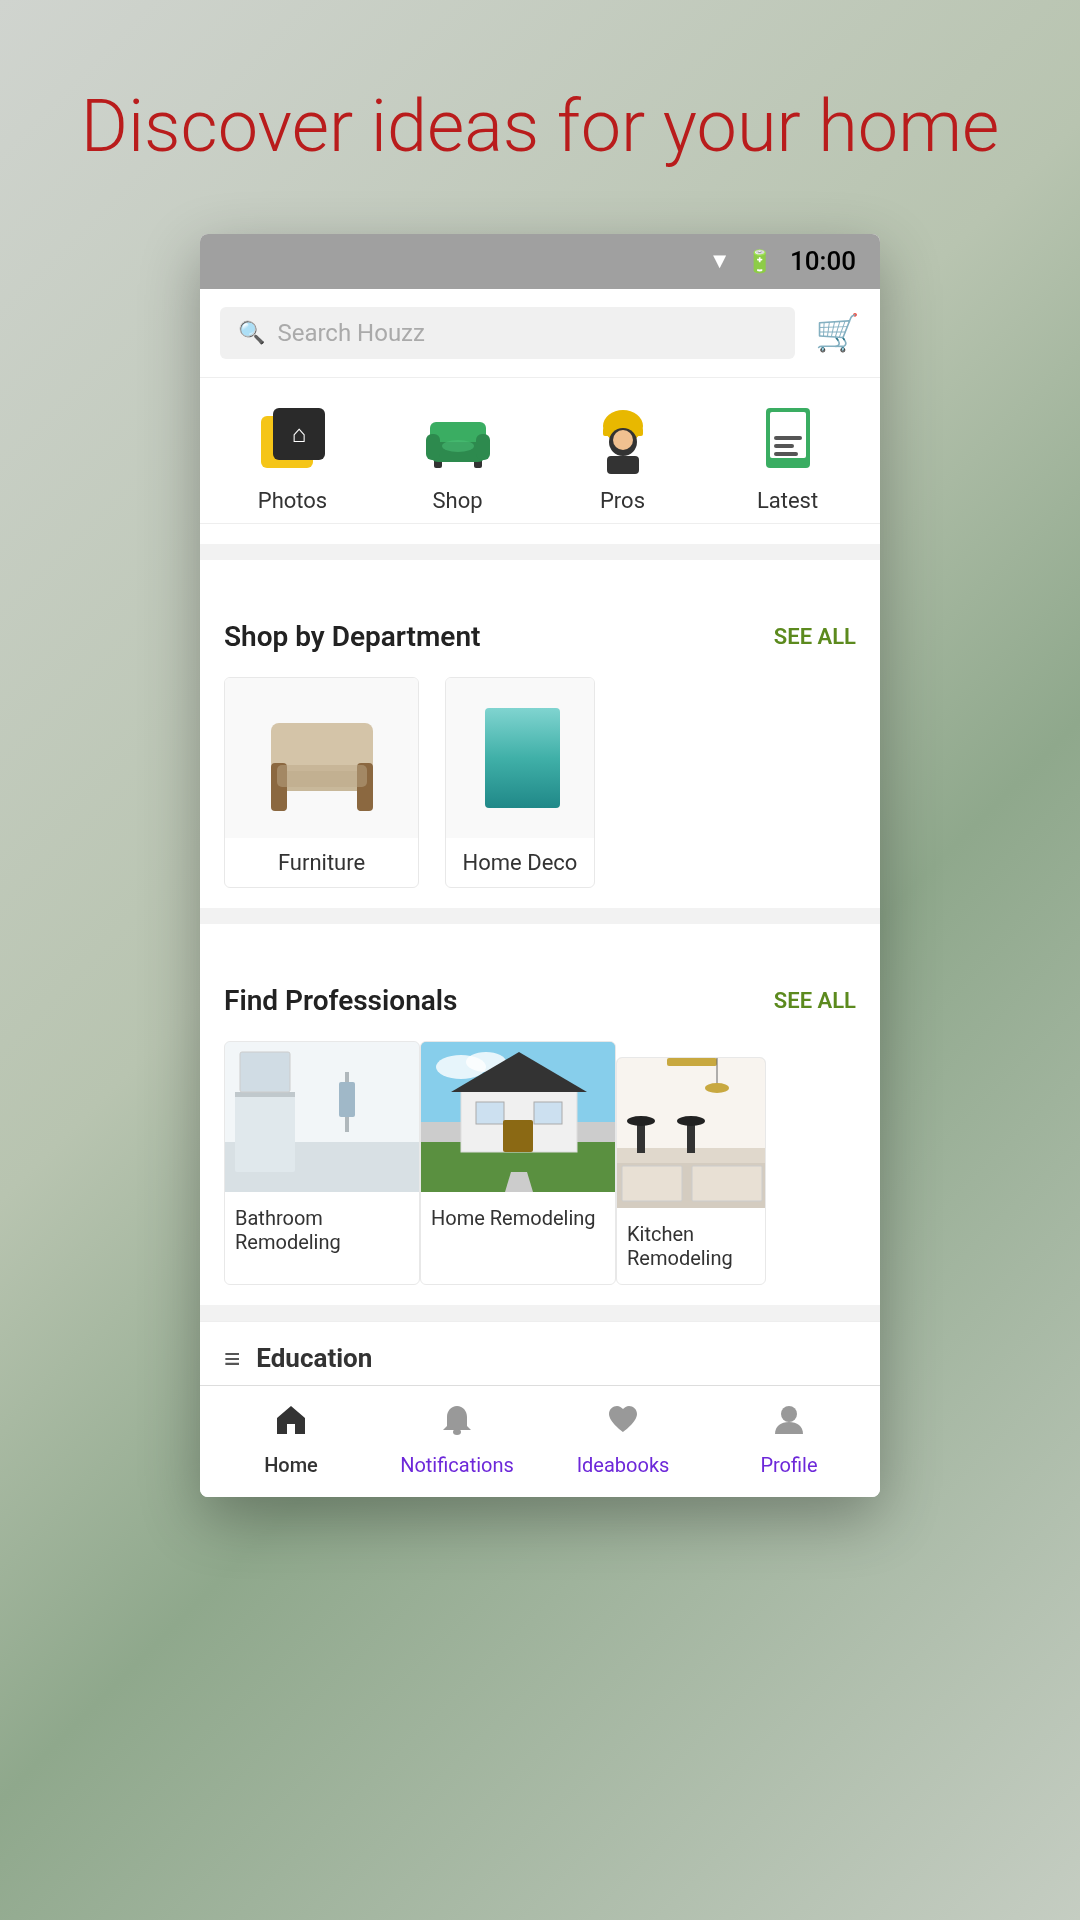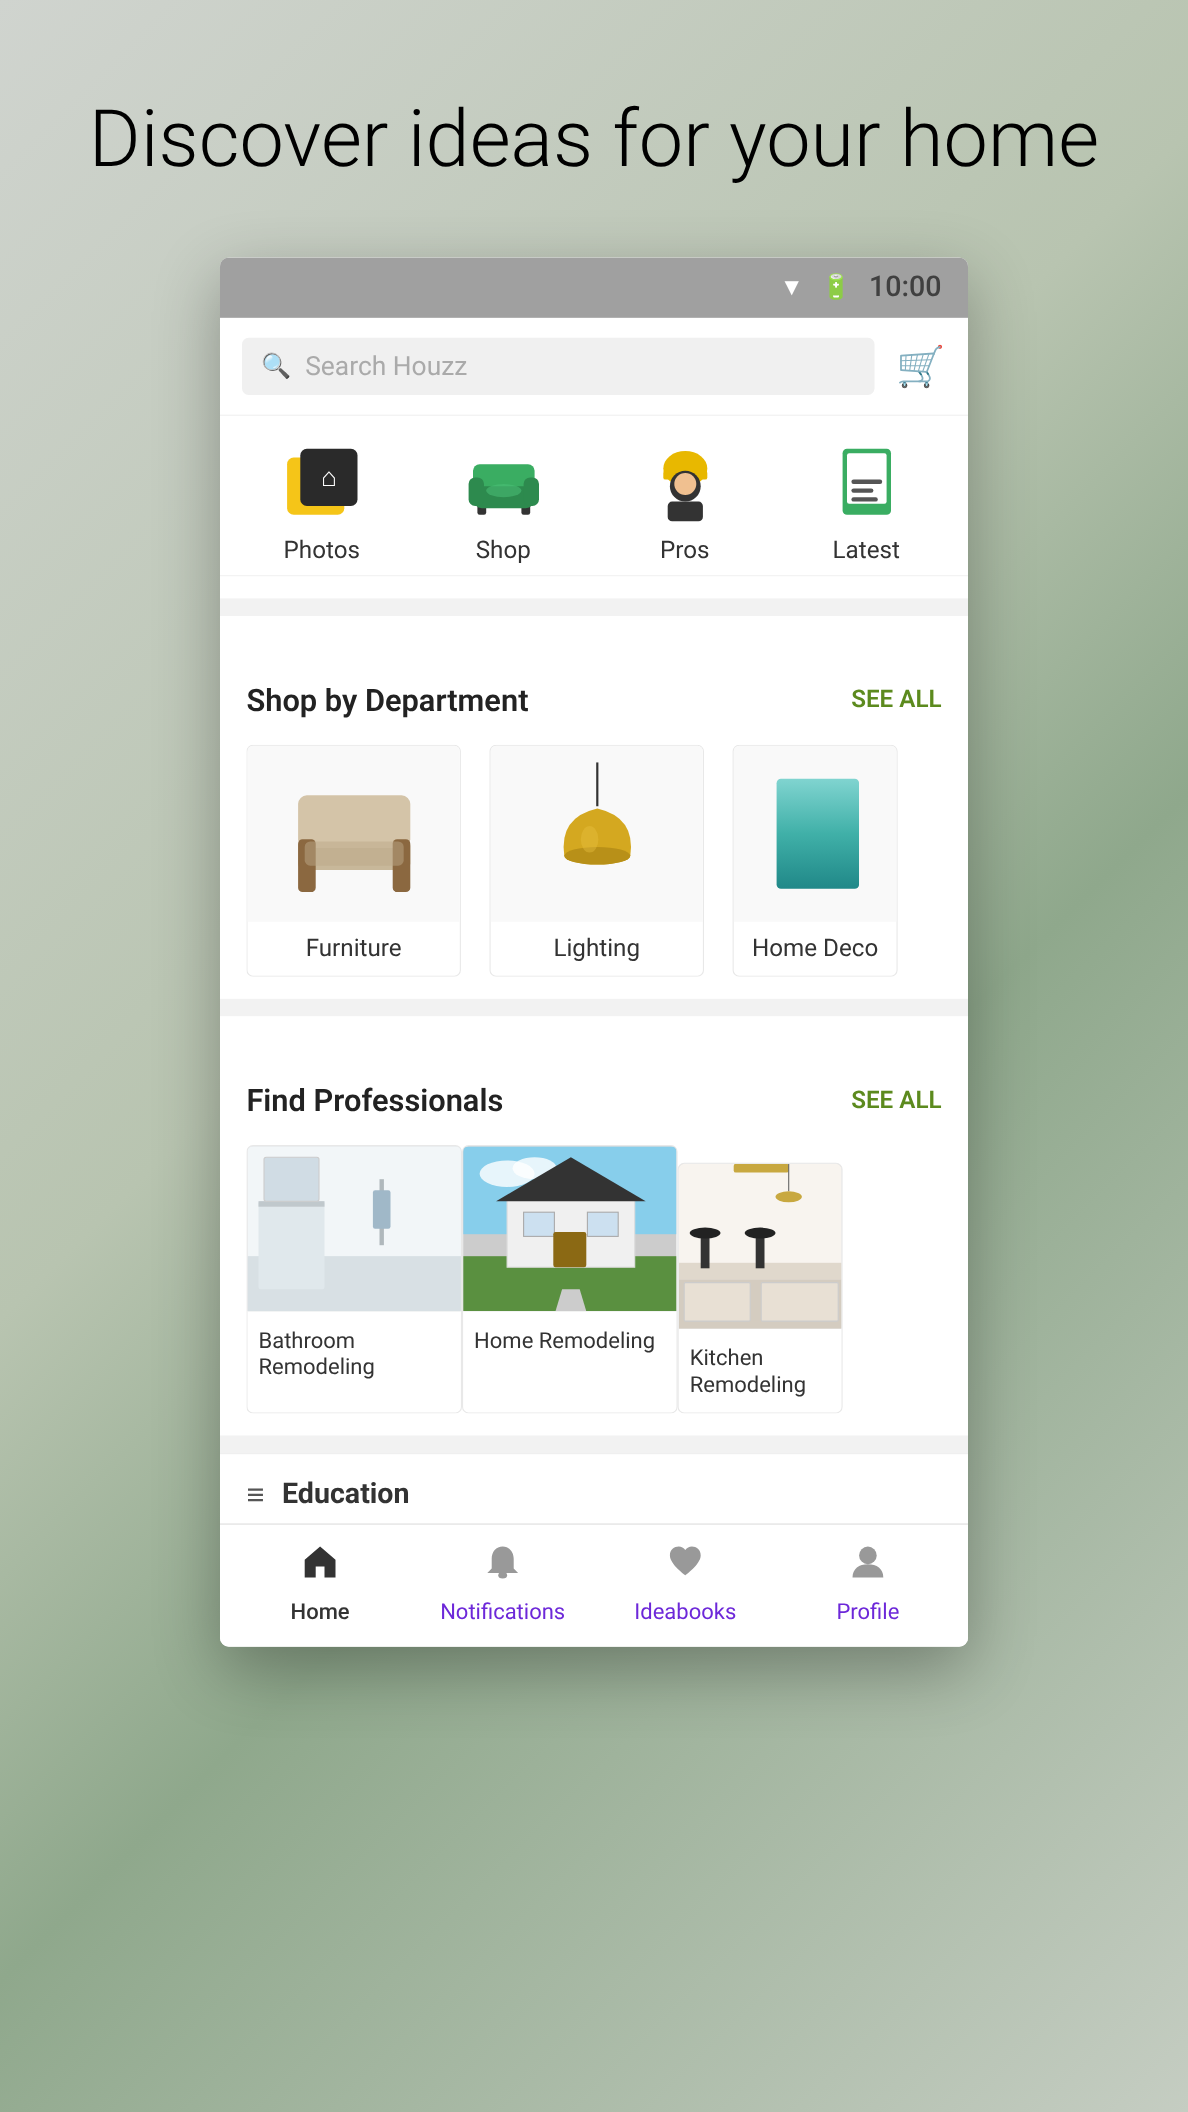--- a/index.html
+++ b/index.html
@@ -27,21 +27,21 @@
       position: relative;
       z-index: 1;
       text-align: center;
       padding: 80px 60px 60px;
       color: #555;
     }
     .hero-text h1 {
       font-size: 72px;
       font-weight: 300;
       line-height: 1.3;
-      color: #000000;
+      color: #b91c1c;
     }
 
     
     .phone-container {
       position: relative;
       z-index: 2;
       width: 680px;
       margin: 0 auto;
       background: #fff;
       border-radius: 8px;
@@ -61,21 +61,21 @@
     }
     .status-bar .wifi-icon {
       color: #fff;
       font-size: 22px;
     }
     .status-bar .battery-icon {
       color: #fff;
       font-size: 22px;
     }
     .status-bar .time {
-      color: #404040;
+      color: #000000;
       font-size: 26px;
       font-weight: 500;
     }
 
     
     .search-bar {
       background: #fff;
       padding: 18px 20px;
       display: flex;
       align-items: center;
@@ -406,36 +406,20 @@
 
             <rect x="14" y="60" width="16" height="48" rx="4" fill="#8b6840"></rect>
             <rect x="100" y="60" width="16" height="48" rx="4" fill="#8b6840"></rect>
 
             <rect x="20" y="62" width="90" height="22" rx="5" fill="#bca888" opacity="0.5"></rect>
           </svg>
         </div>
         <div class="card-label">Furniture</div>
       </div>
 
-      <div class="dept-card">
-        <div class="card-img">
-          <svg class="lighting-svg" viewBox="0 0 90 130">
-
-            <line x1="45" y1="0" x2="45" y2="40" stroke="#333" stroke-width="2"></line>
-
-            <ellipse cx="45" cy="85" rx="30" ry="8" fill="#c8a020"></ellipse>
-            <path d="M15 85 Q10 50 45 42 Q80 50 75 85 Z" fill="#d4a820"></path>
-
-            <ellipse cx="45" cy="85" rx="30" ry="8" fill="#b89018"></ellipse>
-
-            <ellipse cx="38" cy="70" rx="8" ry="12" fill="#e8c040" opacity="0.4"></ellipse>
-          </svg>
-        </div>
-        <div class="card-label">Lighting</div>
-      </div>
 
       <div class="dept-card partial-visible" style="flex: 0 0 150px;">
         <div class="card-img">
           <svg width="80" height="110" viewBox="0 0 80 110">
 
             <rect x="5" y="5" width="75" height="100" rx="4" fill="url(#tealGrad)"></rect>
             <defs>
               <linearGradient id="tealGrad" x1="0" y1="0" x2="0" y2="1">
                 <stop offset="0%" stop-color="#80d4d0"></stop>
                 <stop offset="50%" stop-color="#40b0a8"></stop>

